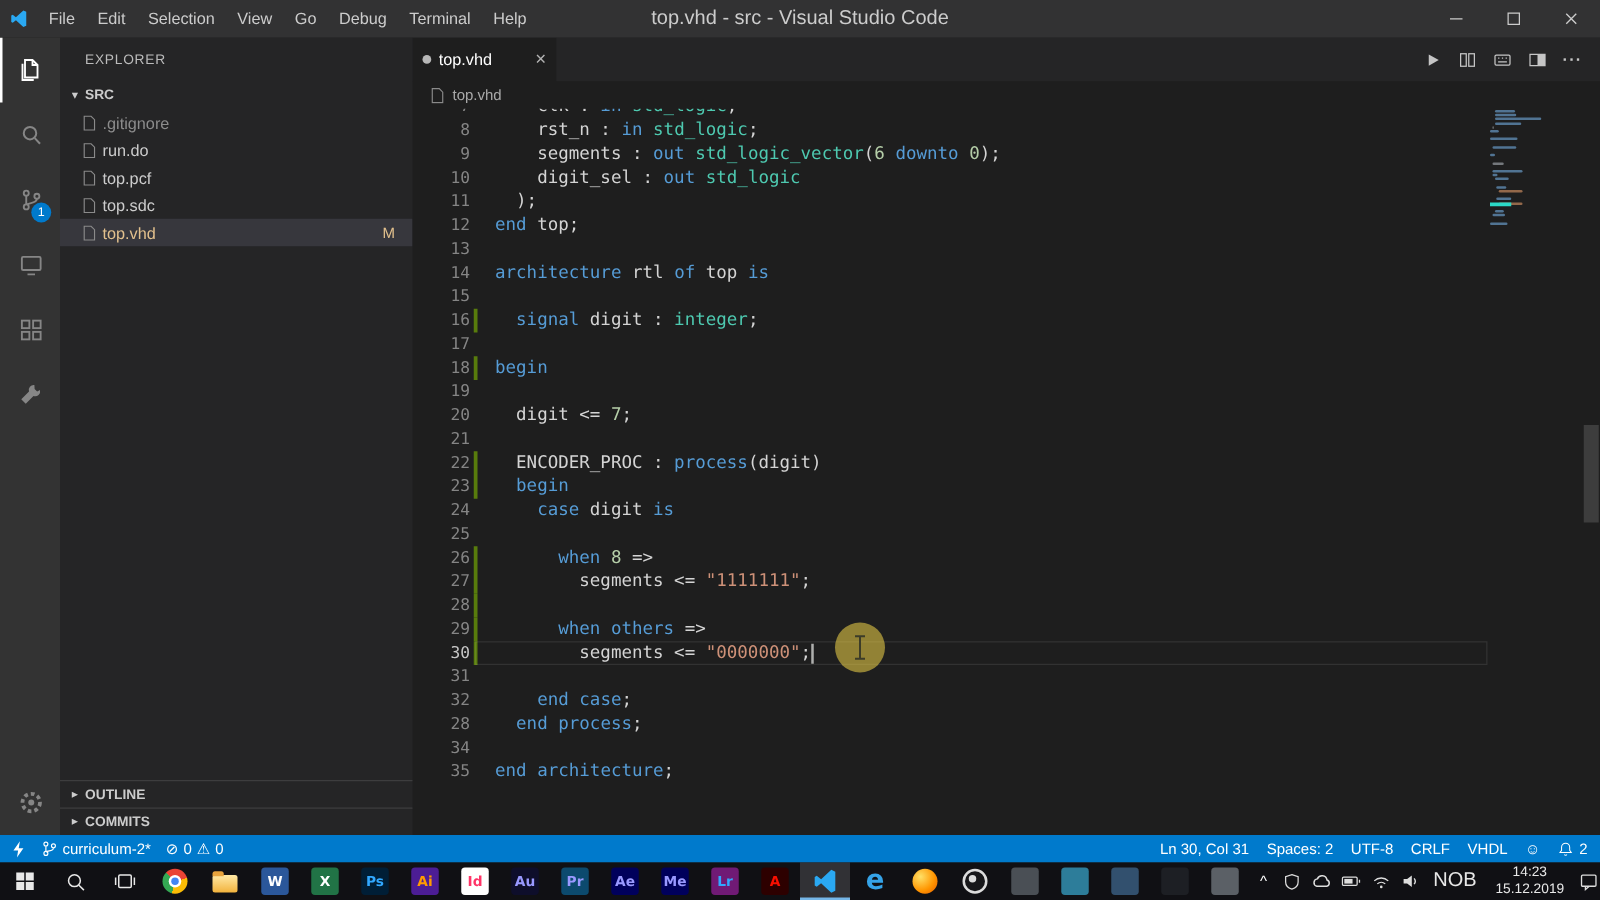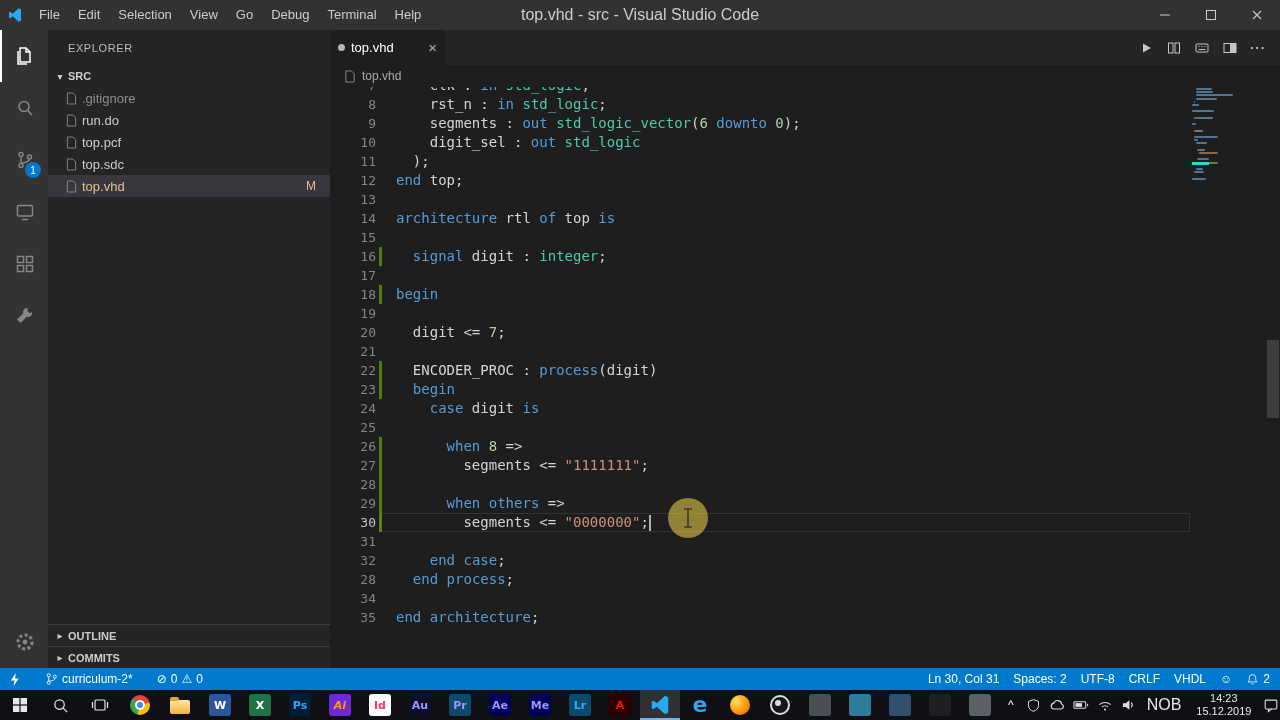--- a/index.html
+++ b/index.html
@@ -70,21 +70,21 @@
   .caret{position:absolute;width:2px;height:16px;background:#aeafad}
 
   .minimap{position:absolute;left:862px;top:58px;width:70px;height:540px;overflow:hidden}
   .mmbar{position:absolute;height:2px;border-radius:1px;opacity:.8}
   .mmhl{position:absolute;left:0;width:17px;height:3px;background:#2bd9c6}
   .scroll-thumb{position:absolute;right:1px;top:310px;width:12px;height:78px;background:rgba(121,121,121,.35)}
 
   
   .statusbar{position:absolute;left:0;right:0;bottom:30px;height:22px;background:#007acc;color:#ffffff;
     display:flex;align-items:center;font-size:12px;z-index:6}
-  .sb-left{display:flex;align-items:center;gap:24px;padding-left:8px}
+  .sb-left{display:flex;align-items:center;gap:12px;padding-left:8px}
   .sb-right{margin-left:auto;display:flex;align-items:center;gap:14px;padding-right:10px}
   .sb-item{display:flex;align-items:center;gap:4px;white-space:nowrap}
   .sbi{font-size:12px}
 
   
   .taskbar{position:absolute;left:0;right:0;bottom:0;height:30px;background:#101014;display:flex;
     align-items:center;z-index:7;color:#e8e8e8}
   .tb-cell{width:40px;height:30px;display:flex;align-items:center;justify-content:center;flex:none}
   .tb-cell.active{background:rgba(255,255,255,.14);box-shadow:inset 0 -2px 0 #75b6e7}
   .tb-apps{display:flex}
@@ -531,39 +531,39 @@
         <div class="tb-cell">
           <div class="tile" style="background: rgb(43, 87, 154); color: rgb(255, 255, 255);">W</div>
         </div>
         <div class="tb-cell">
           <div class="tile" style="background: rgb(33, 115, 70); color: rgb(255, 255, 255);">X</div>
         </div>
         <div class="tb-cell">
           <div class="tile" style="background: rgb(0, 30, 54); color: rgb(49, 168, 255);">Ps</div>
         </div>
         <div class="tb-cell">
-          <div class="tile" style="background: #6d28d9; color: rgb(255, 154, 0); font-style: italic;">Ai</div>
+          <div class="tile" style="background: #4c1d95; color: rgb(255, 154, 0);">Ai</div>
         </div>
         <div class="tb-cell">
           <div class="tile" style="background: #ffffff; color: rgb(255, 51, 102); text-align: center;">Id</div>
         </div>
         <div class="tb-cell">
           <div class="tile" style="background: rgb(14, 14, 43); color: rgb(153, 153, 255); text-align: center;">Au</div>
         </div>
         <div class="tb-cell">
           <div class="tile" style="background: #0c4a6e; color: rgb(153, 153, 255);">Pr</div>
         </div>
         <div class="tb-cell">
           <div class="tile" style="background: rgb(0, 0, 91); color: rgb(153, 153, 255);">Ae</div>
         </div>
         <div class="tb-cell">
           <div class="tile" style="background: rgb(0, 0, 91); color: rgb(153, 153, 255);">Me</div>
         </div>
         <div class="tb-cell">
-          <div class="tile" style="background: #0c4a6e; color: rgb(49, 168, 255);">Lr</div>
+          <div class="tile" style="background: #701a75; color: rgb(49, 168, 255);">Lr</div>
         </div>
         <div class="tb-cell">
           <div class="tile" style="background: rgb(45, 0, 0); color: rgb(250, 15, 0);">A</div>
         </div>
         <div class="tb-cell active">
           <div>
             <svg width="22" height="22" viewBox="0 0 24 24">
               <path d="M17.5 2 8.6 10.2 4.8 7.3 3 8.2v7.6l1.8.9 3.8-2.9L17.5 22l3.5-1.7V3.7z" fill="#2aa8f2"></path>
             </svg>
           </div>

